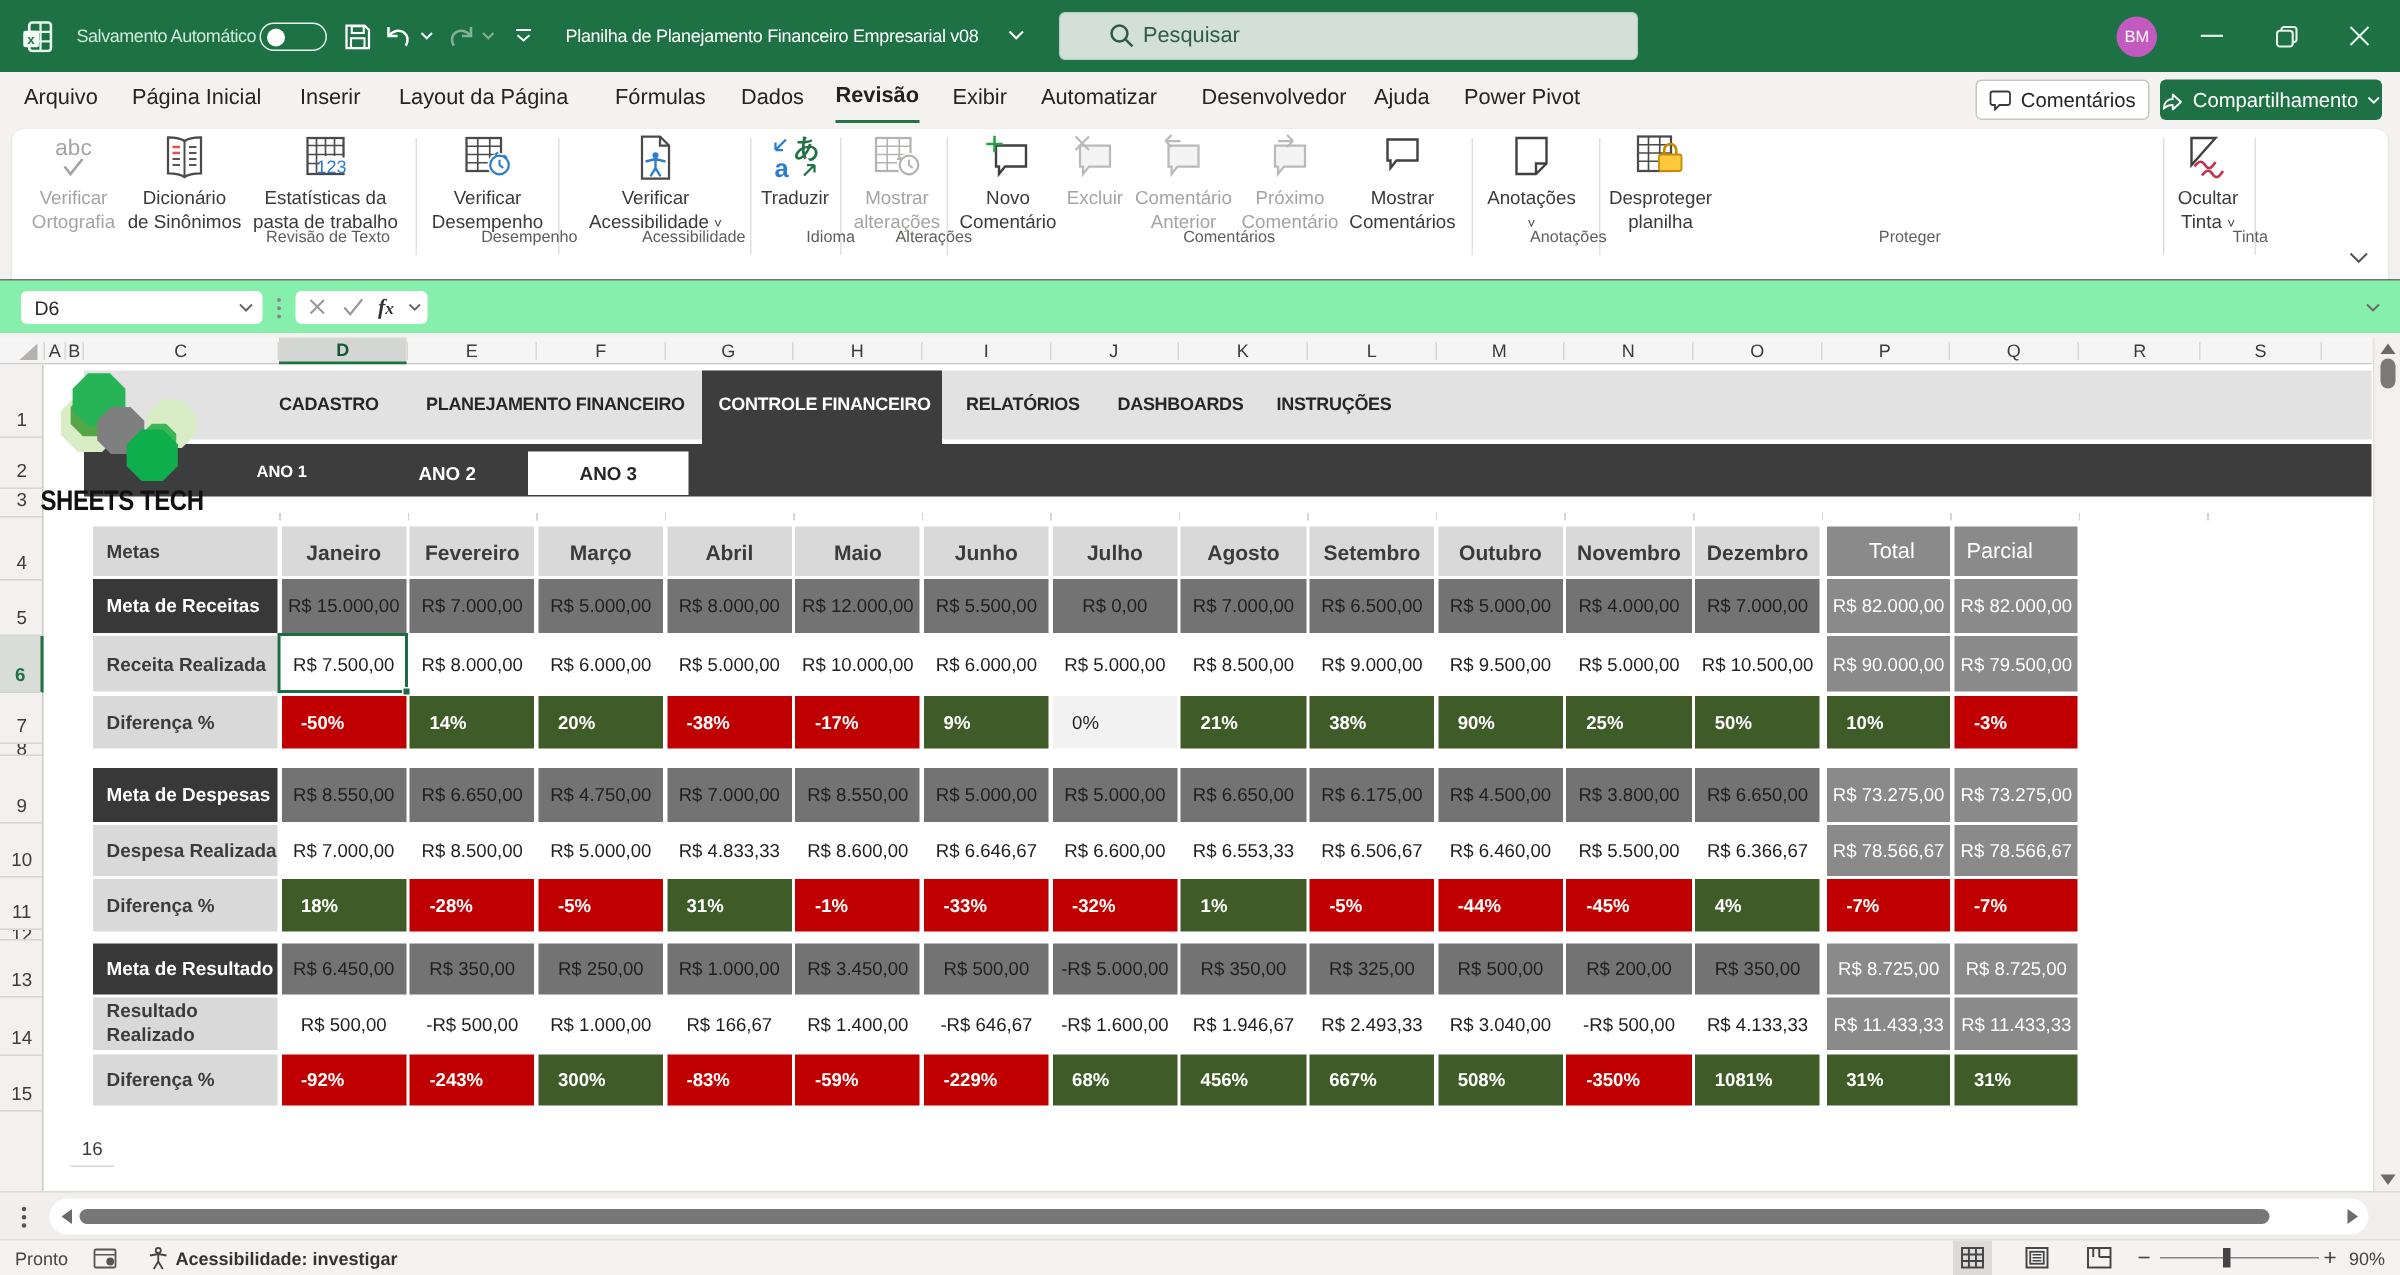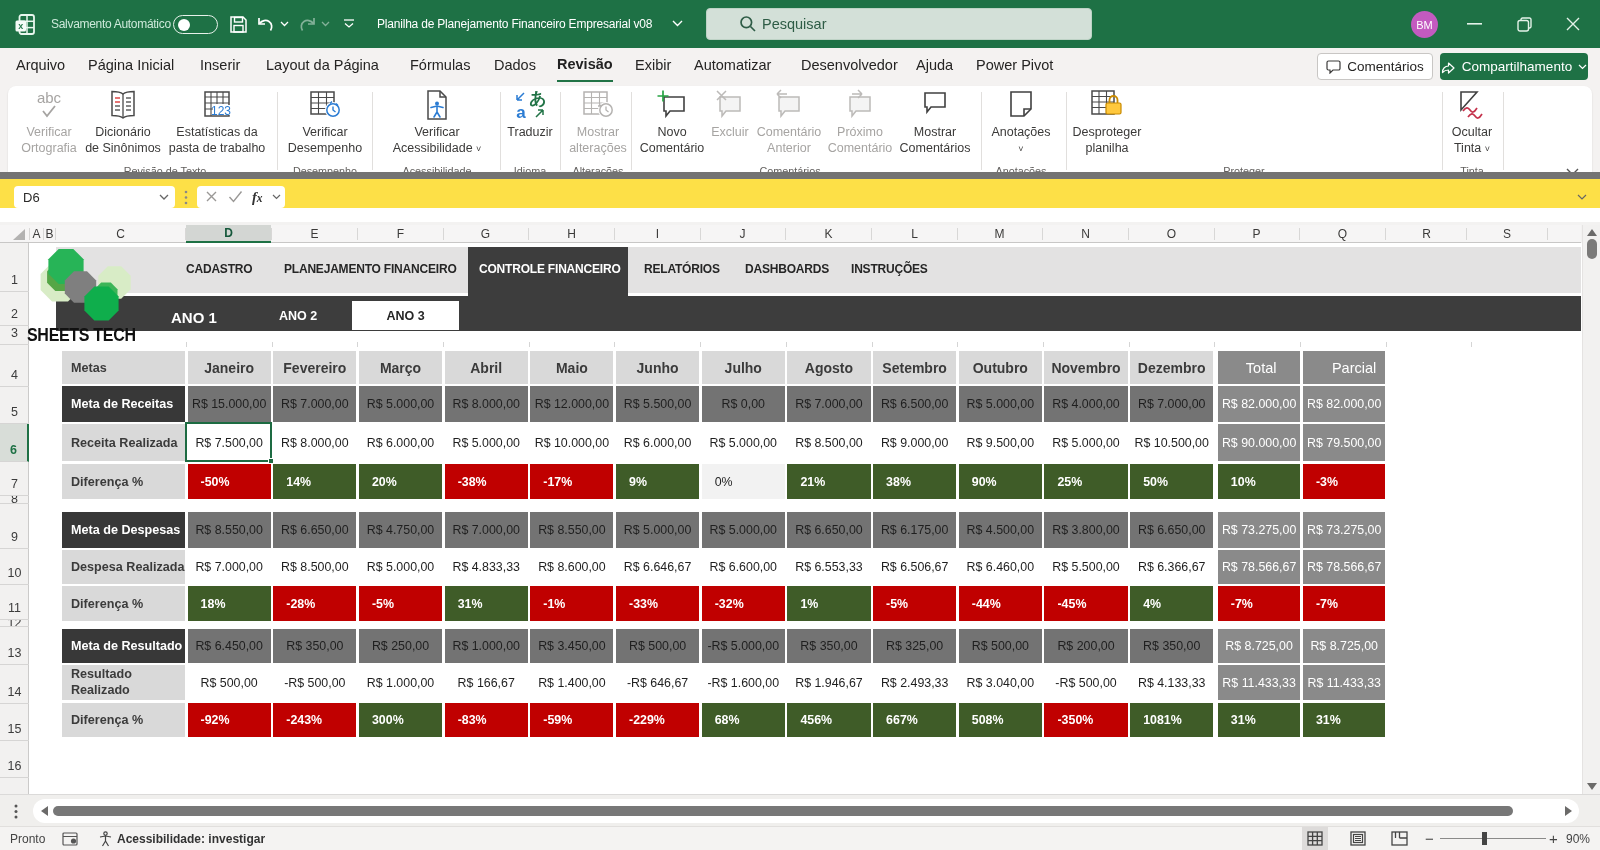--- a/index.html
+++ b/index.html
@@ -10,24 +10,24 @@
 .tb{position:absolute;top:0;height:48px;display:flex;align-items:center;color:#fff}
 
 #menubar{position:absolute;left:0;top:48px;width:1600px;height:36px;background:#f4f2f1}
 .mi{position:absolute;top:0;height:34px;display:flex;align-items:center;font-size:14.5px;color:#252423}
 
 #ribbon{position:absolute;left:0;top:84px;width:1600px;height:102px;background:#f4f2f1}
 #ribpanel{position:absolute;left:8px;top:2px;width:1584px;height:100px;background:#fff;border-radius:8px 8px 0 0;box-shadow:0 1px 2px rgba(0,0,0,.12)}
 .rit{position:absolute;text-align:center;font-size:12.5px;color:#3b3a39;line-height:15.5px}
 .rit.dis{color:#a6a4a2}
 .rdiv{position:absolute;top:8px;width:1px;height:78px;background:#e1dfdd}
-.rgl{position:absolute;top:81px;font-size:10.8px;color:#605e5c;text-align:center;white-space:nowrap}
+.rgl{position:absolute;top:68px;font-size:10.8px;color:#605e5c;text-align:right;white-space:nowrap}
 .ricon{display:block;margin:0 auto 4px auto}
 
-#fbar{position:absolute;left:0;top:172px;width:1600px;height:36px;background:#fde047;border-top:7px solid #737373}
+#fbar{position:absolute;left:0;top:186px;width:1600px;height:36px;background:#86efac;border-top:1px solid #737373}
 .fbox{position:absolute;top:7px;height:22px;background:#fff;border-radius:4px}
 
 #colhdr{position:absolute;left:0;top:222px;width:1600px;height:21px;background:#f3f2f1}
 .ch{position:absolute;top:3px;height:18px;background:#f6f5f5;border-bottom:1px solid #c8c7c6;display:flex;align-items:center;justify-content:center;font-size:12px;color:#3b3a39}
 .chsep{position:absolute;top:6px;height:12px;width:1px;background:#d8d7d6}
 
 #grid{position:absolute;left:0;top:243px;width:1600px;height:551px;background:#fff;overflow:hidden}
 #rowhdr{position:absolute;left:0;top:0;width:29px;height:551px;background:#f2f1f0;border-right:1px solid #cbcac9}
 .rh{position:absolute;left:0;width:29px;display:flex;align-items:flex-end;justify-content:center;padding-bottom:4px;font-size:12.5px;color:#3c3c3c;border-bottom:1px solid #d6d5d4;overflow:hidden}
 
@@ -390,33 +390,33 @@
       <div class="rh" style="top:180.5px;height:38.5px;background:#d8ddd8;color:#1e7145;border-right:2px solid #1e7145;font-weight:bold;">6</div>
       <div class="rh" style="top:219px;height:34px;">7</div>
       <div class="rh" style="top:253px;height:7.5px;align-items:center;padding-bottom:0">8</div>
       <div class="rh" style="top:260.5px;height:45px;">9</div>
       <div class="rh" style="top:305.5px;height:36px;">10</div>
       <div class="rh" style="top:341.5px;height:35px;">11</div>
       <div class="rh" style="top:376.5px;height:7.3px;align-items:center;padding-bottom:0">12</div>
       <div class="rh" style="top:383.8px;height:37.9px;">13</div>
       <div class="rh" style="top:421.7px;height:39px;">14</div>
       <div class="rh" style="top:460.7px;height:37px;">15</div>
-      <div class="rh" style="top:497.7px;height:37px;">16</div>
+      <div class="rh" style="top:497.7px;height:37px;margin-left:47px;">16</div>
     </div>
 
     <div class="abs" style="left:56px;top:4px;width:1525px;height:46px;background:#e3e2e2"></div>
     <div class="abs" style="left:56px;top:53px;width:1525px;height:35px;background:#3d3d3d"></div>
     <div class="abs" style="left:468px;top:4px;width:160px;height:49px;background:#3d3d3d"></div>
     <div class="abs" style="left:186px;top:19px;font-size:12px;letter-spacing:-.2px;font-weight:bold;color:#262626">CADASTRO</div>
     <div class="abs" style="left:284px;top:19px;font-size:12px;letter-spacing:-.2px;font-weight:bold;color:#262626">PLANEJAMENTO FINANCEIRO</div>
     <div class="abs" style="left:479px;top:19px;font-size:12px;letter-spacing:-.2px;font-weight:bold;color:#fff">CONTROLE FINANCEIRO</div>
     <div class="abs" style="left:644px;top:19px;font-size:12px;letter-spacing:-.2px;font-weight:bold;color:#262626">RELATÓRIOS</div>
     <div class="abs" style="left:745px;top:19px;font-size:12px;letter-spacing:-.2px;font-weight:bold;color:#262626">DASHBOARDS</div>
     <div class="abs" style="left:851px;top:19px;font-size:12px;letter-spacing:-.2px;font-weight:bold;color:#262626">INSTRUÇÕES</div>
-    <div class="abs" style="left:171px;top:66px;font-size:15px;font-weight:bold;color:#fff">ANO 1</div>
+    <div class="abs" style="left:171px;top:66px;font-size:11px;font-weight:bold;color:#fff">ANO 1</div>
     <div class="abs" style="left:352px;top:58px;width:107px;height:29px;background:#fff;display:flex;align-items:center;justify-content:center;font-size:12.5px;font-weight:bold;color:#262626">ANO 3</div>
     <div class="abs" style="left:279px;top:66px;font-size:12.5px;font-weight:bold;color:#fff">ANO 2</div>
 
     <svg class="abs" style="left:36px;top:3px" width="100" height="80" viewBox="0 0 100 80">
       <polygon points="43.4,44.0 32.0,55.4 16.0,55.4 4.6,44.0 4.6,28.0 16.0,16.6 32.0,16.6 43.4,28.0" fill="#d8ecc6"></polygon>
       <polygon points="38.9,36.7 30.7,44.9 19.3,44.9 11.1,36.7 11.1,25.3 19.3,17.1 30.7,17.1 38.9,25.3" fill="#55a646"></polygon>
       <polygon points="47.6,27.8 37.3,38.1 22.7,38.1 12.4,27.8 12.4,13.2 22.7,2.9 37.3,2.9 47.6,13.2" fill="#27b457"></polygon>
       <polygon points="60.2,47.5 51.0,56.7 38.0,56.7 28.8,47.5 28.8,34.5 38.0,25.3 51.0,25.3 60.2,34.5" fill="#7f7f7f"></polygon>
       <polygon points="94.7,43.2 85.2,52.7 71.8,52.7 62.3,43.2 62.3,29.8 71.8,20.3 85.2,20.3 94.7,29.8" fill="#d8ecc6"></polygon>
       <polygon points="81.5,52.8 74.8,59.5 65.2,59.5 58.5,52.8 58.5,43.2 65.2,36.5 74.8,36.5 81.5,43.2" fill="#3cb558"></polygon>
@@ -434,21 +434,21 @@
         <div class="c hd">Abril</div>
         <div class="c hd">Maio</div>
         <div class="c hd">Junho</div>
         <div class="c hd">Julho</div>
         <div class="c hd">Agosto</div>
         <div class="c hd">Setembro</div>
         <div class="c hd">Outubro</div>
         <div class="c hd">Novembro</div>
         <div class="c hd">Dezembro</div>
       <div class="c tp tot" style="justify-content:flex-start;padding-left:28px;font-size:14.5px">Total</div>
-        <div class="c tp par" style="justify-content:flex-start;padding-left:29px;font-size:14.5px">Parcial</div>
+        <div class="c tp par" style="justify-content:flex-start;padding-left:8px;font-size:14.5px">Parcial</div>
     </div>
     <div class="trow" style="top:143px;height:36px">
       <div class="c lab dk">Meta de Receitas</div>
       <div class="c m">R$ 15.000,00</div>
         <div class="c m">R$ 7.000,00</div>
         <div class="c m">R$ 5.000,00</div>
         <div class="c m">R$ 8.000,00</div>
         <div class="c m">R$ 12.000,00</div>
         <div class="c m">R$ 5.500,00</div>
         <div class="c m">R$ 0,00</div>

